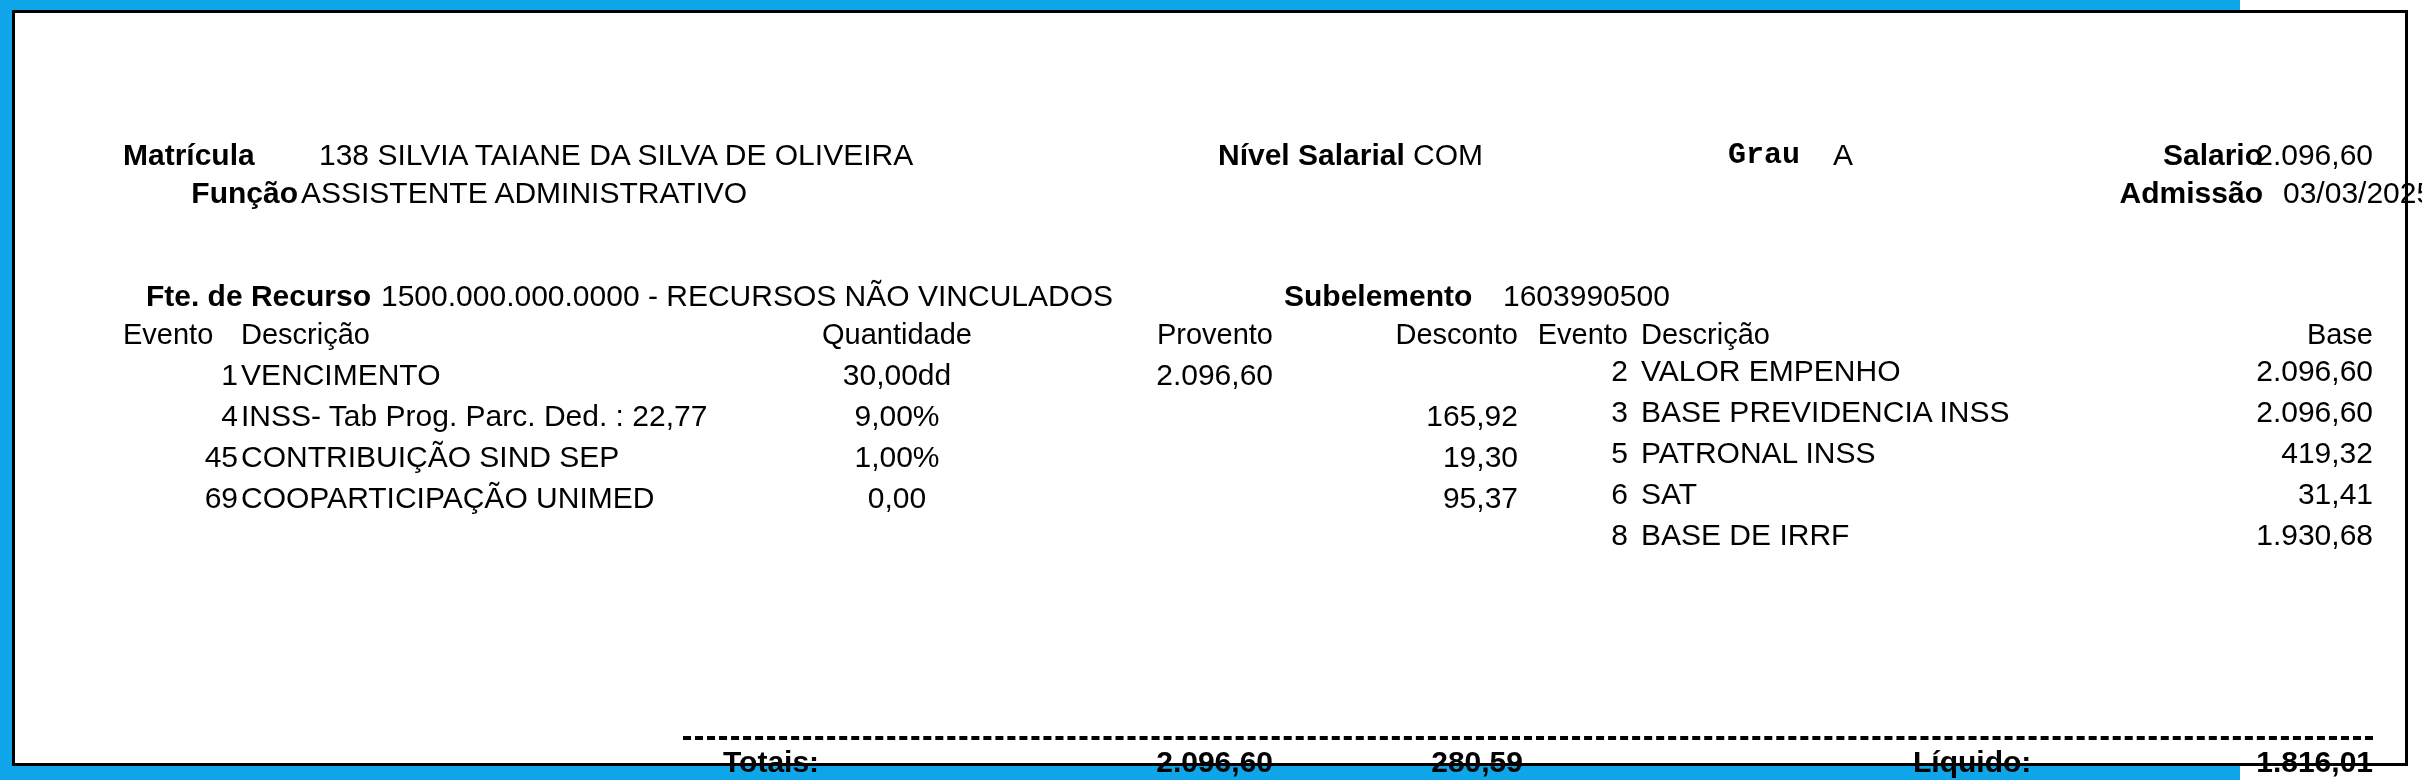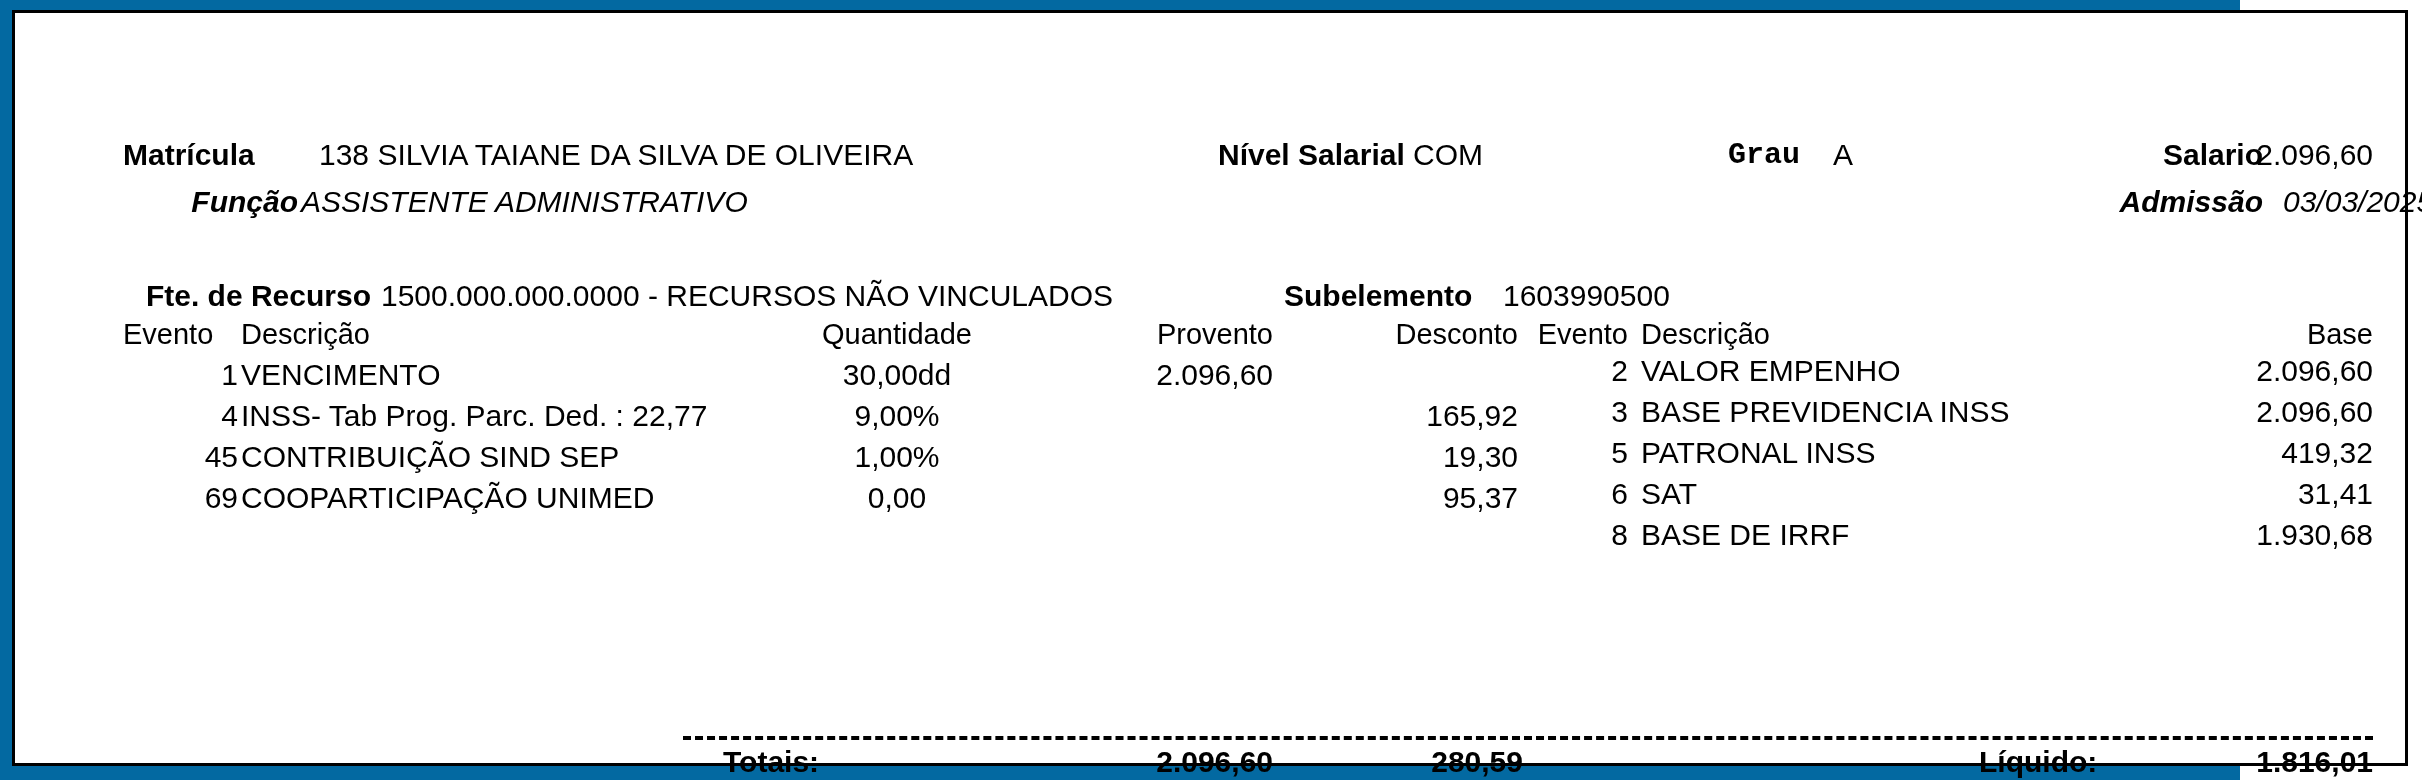--- a/index.html
+++ b/index.html
@@ -7,21 +7,21 @@
     padding: 0;
     background: #ffffff;
   }
   body {
     font-family: "Liberation Sans", sans-serif;
   }
   .page {
     position: relative;
     width: 2240px;
     height: 780px;
-    background: #0369a1;
+    background: #0ea5e9;
     box-sizing: border-box;
   }
   .sheet {
     position: absolute;
     left: 12px;
     top: 10px;
     width: 2396px;
     height: 756px;
     border: 3px solid #000000;
     background: #ffffff;
@@ -42,21 +42,21 @@
   }
   .hdr-row {
     position: absolute;
     left: 0;
     width: 100%;
     height: 46px;
     font-size: 30px;
     color: #000;
   }
   .r1 { top: 0px; }
-  .r2 { top: 47px; font-style: italic; }
+  .r2 { top: 38px; }
   .r3 { top: 94px; }
   .r4 { top: 141px; }
 
   .lbl {
     position: absolute;
     font-weight: bold;
     font-size: 30px;
     white-space: nowrap;
   }
   .val {
@@ -130,21 +130,21 @@
     top: 427px;
     width: 2250px;
     height: 44px;
     font-size: 30px;
     font-weight: bold;
   }
   .totals span { position: absolute; white-space: nowrap; }
   .t-lbl   { left: 600px; }
   .t-prov  { left: 930px;  width: 220px; text-align: right; }
   .t-desc  { left: 1160px; width: 240px; text-align: right; }
-  .t-liqlbl{ left: 1856px; }
+  .t-liqlbl{ left: 1790px; }
   .t-liq   { left: 2000px; width: 250px; text-align: right; }
 </style>
 </head>
 <body>
 
 <div class="page">
   <div class="sheet">
     <div class="content">
 
       <div class="hdr">

